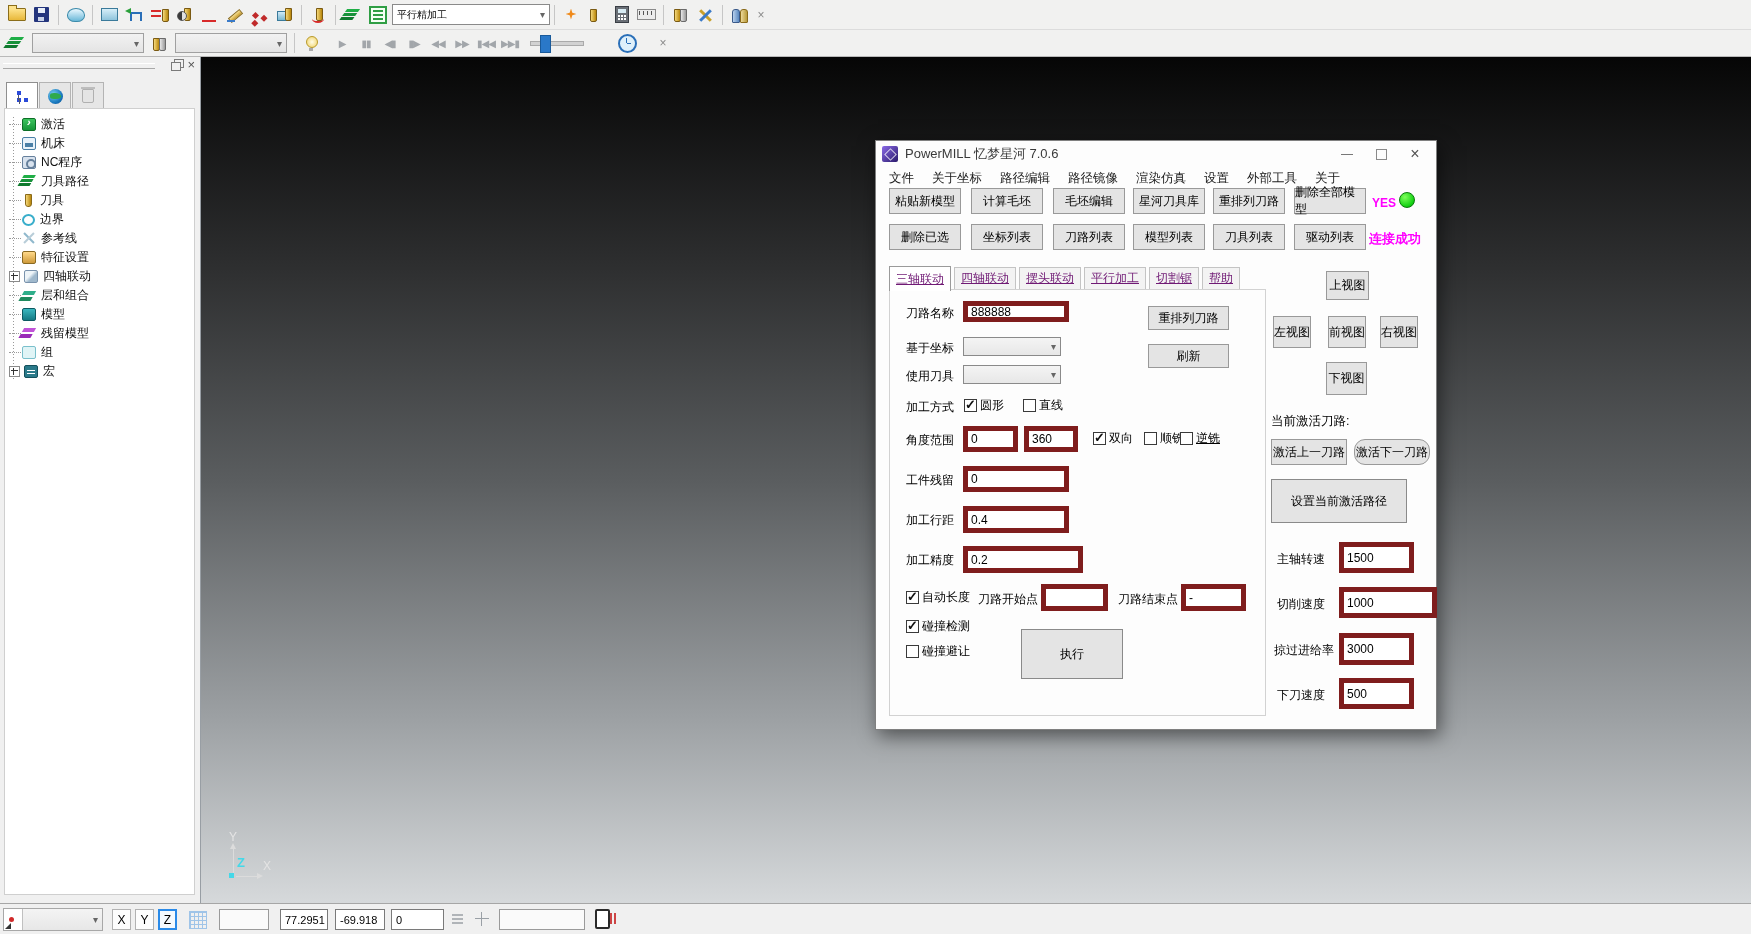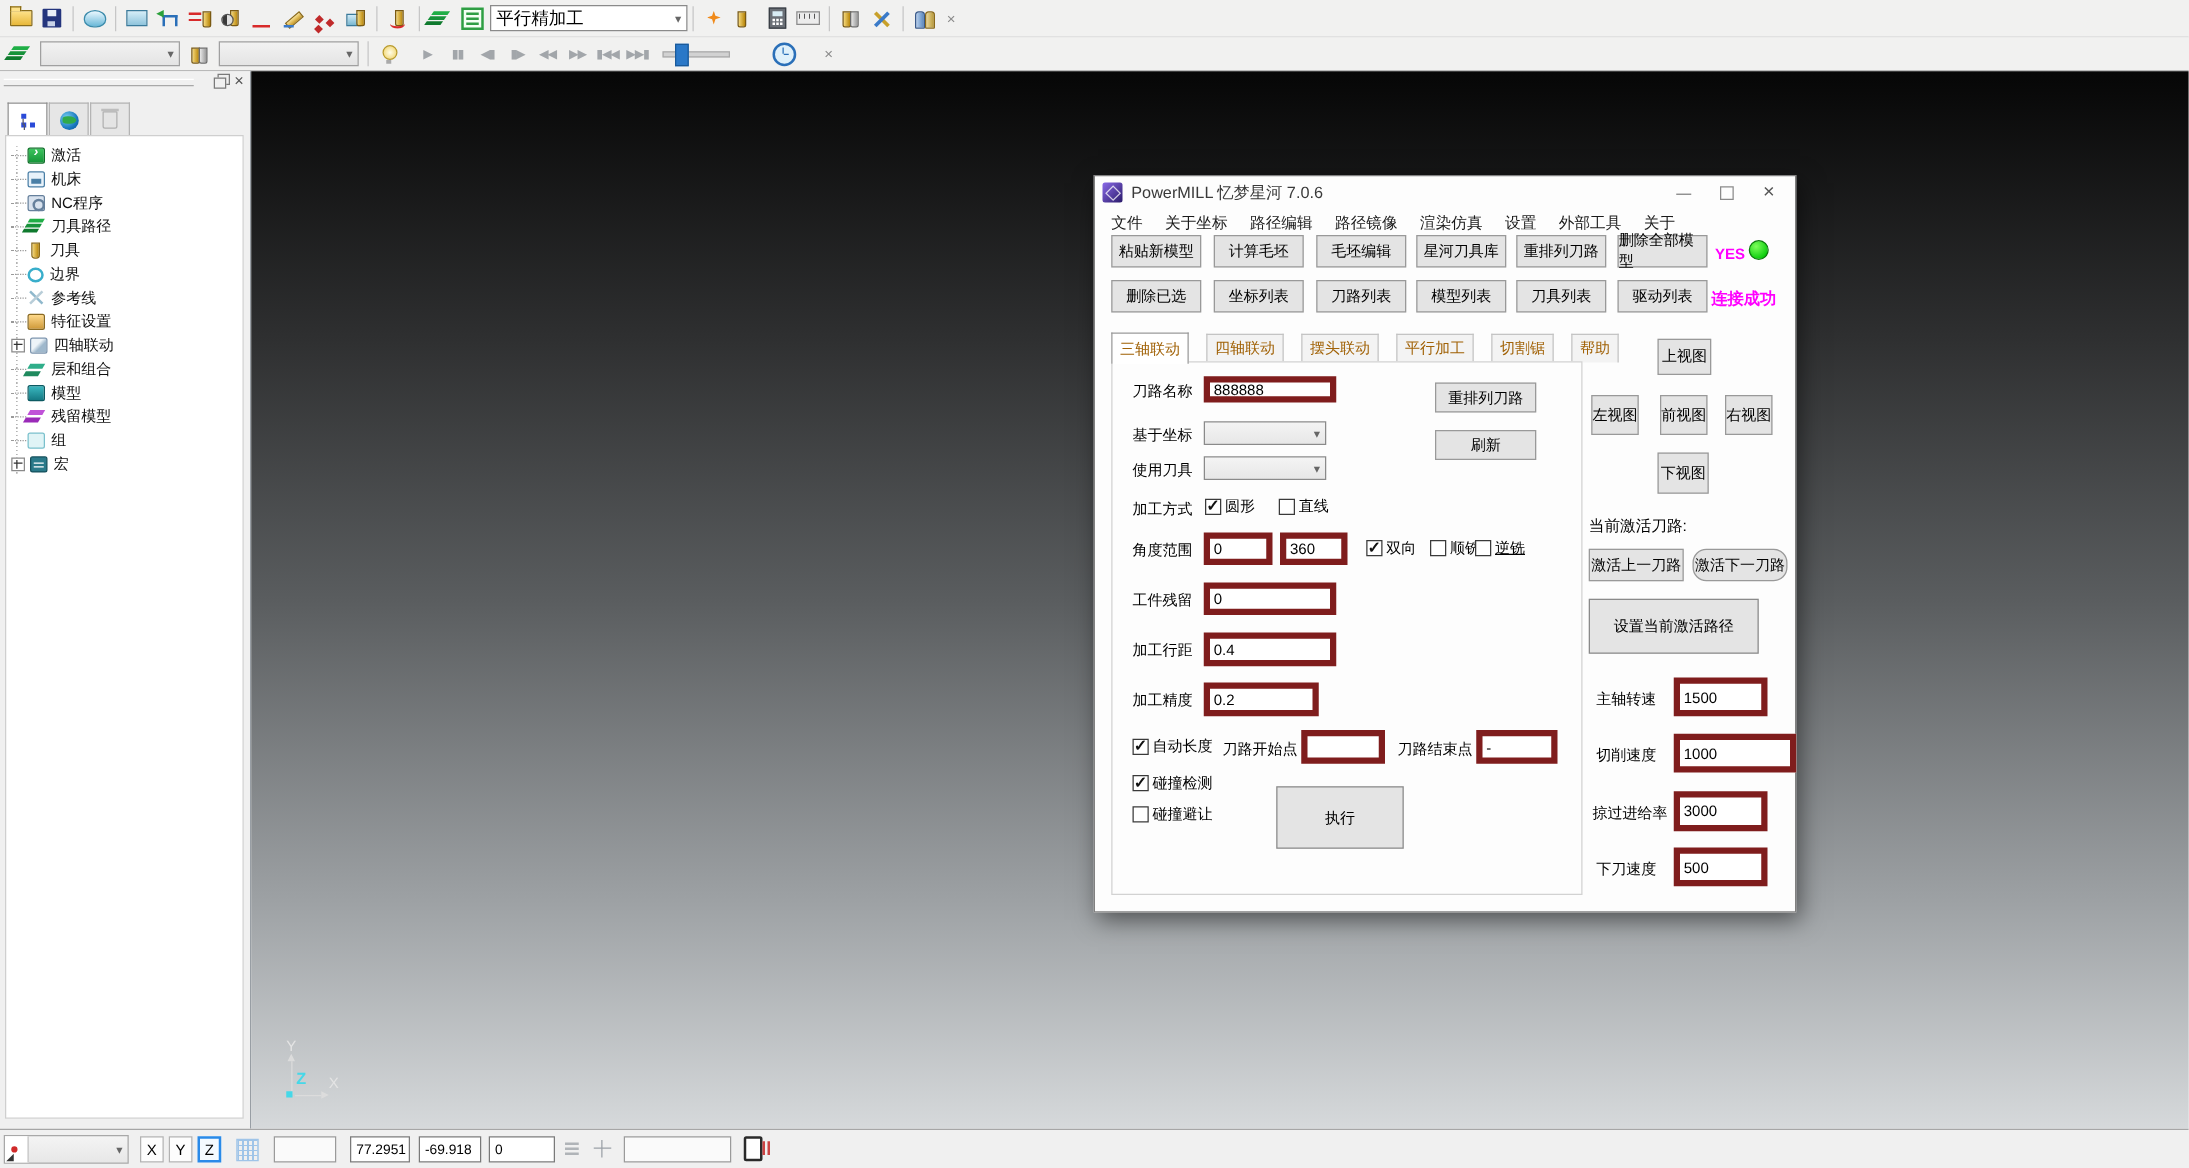--- a/index.html
+++ b/index.html
@@ -70,21 +70,21 @@
   .ic-cylpair::after{width:6px;height:12px;background:linear-gradient(90deg,#ecd89a,#b89a3a);border:1px solid #8a6a1a;border-radius:3px 3px 1px 1px;left:9px;top:1px;}
   .ic-bulb{width:16px;height:15px;}
   .ic-bulb::before{width:10px;height:10px;border-radius:50%;background:radial-gradient(#fffde8,#f0d060);border:1px solid #b89a2a;top:0;left:2px;}
   .ic-bulb::after{width:4px;height:3px;background:#aaa;left:5px;bottom:0;}
   .ic-clock{width:15px;height:15px;border-radius:50%;border:2px solid #2a6fb8;background:#dff0fa;}
   .ic-clock::before{width:1px;height:5px;background:#2a6fb8;left:6px;top:2px;}
   .ic-clock::after{width:4px;height:1px;background:#2a6fb8;left:7px;top:7px;}
   .tb-close{color:#8a8a8a;font-size:12px;width:18px;text-align:center;}
 
   .strategy-combo{width:158px;height:21px;background:#fff;border:1px solid #8a8a8a;display:flex;align-items:center;padding:0 4px;box-sizing:border-box;margin-left:2px;}
-  .strategy-combo .val{flex:1;font-size:14px;}
+  .strategy-combo .val{flex:1;font-size:10px;}
   .combo-chevron{color:#666;font-size:10px;flex:none;}
   .sim-combo{width:112px;height:20px;background:linear-gradient(#f2f2f2,#e4e4e4);border:1px solid #a0a0a0;display:flex;align-items:center;justify-content:flex-end;padding:0 4px;box-sizing:border-box;margin:0 3px;}
   .pbk{width:20px;margin:0 2px;text-align:center;color:#a2a6aa;font-size:10px;letter-spacing:-1px;flex:none;}
   .slider{width:52px;height:3px;background:#d2d2d2;border:1px solid #aaa;position:relative;margin:0 8px;flex:none;}
   .slider .handle{position:absolute;left:9px;top:-7px;width:9px;height:16px;background:#2a78c8;border:1px solid #1a5a9a;}
 
   
   .panel{position:absolute;left:0;top:57px;width:201px;height:846px;background:#f0f0f0;border-right:1px solid #989ea4;box-sizing:border-box;}
   .grip{position:absolute;left:3px;top:6px;width:152px;height:4px;border-top:1px solid #fff;border-bottom:1px solid #a8a8a8;}
   .pan-btns{position:absolute;right:5px;top:2px;display:flex;gap:4px;align-items:center;}
@@ -153,21 +153,21 @@
   .wctrl{position:absolute;top:3px;display:flex;}
   .wbtn{width:34px;height:20px;display:flex;align-items:center;justify-content:center;color:#666;font-size:12px;}
   .wmax{width:9px;height:9px;border:1px solid #8a8a8a;}
   .wclose{font-size:16px;color:#555;}
   .dlg-menu{position:absolute;left:4px;top:26px;height:22px;display:flex;align-items:center;}
   .menu-item{padding:2px 9px;font-size:12.5px;color:#1a1a1a;}
   .abtn{position:absolute;background:#e4e4e4;border:1px solid #999;display:flex;align-items:center;justify-content:center;font-size:12px;color:#000;box-sizing:border-box;cursor:default;}
   .magenta{position:absolute;color:#ff00ff;font-weight:bold;}
   .ind{position:absolute;width:16px;height:16px;border-radius:50%;background:radial-gradient(circle at 35% 30%,#7dff5a,#12d012 70%,#0a9a0a);border:1px solid #0a7a0a;box-sizing:border-box;}
   .tabs{position:absolute;left:13px;top:129px;height:20px;display:flex;align-items:flex-end;}
-  .tab{padding:2px 6px 3px 6px;font-size:12px;border:1px solid #c4c4c4;border-bottom:none;background:#f3f3f3;margin-right:14px;color:#a16207;}
+  .tab{padding:2px 6px 3px 6px;font-size:12px;border:1px solid #c4c4c4;border-bottom:none;background:#f3f3f3;margin-right:3px;color:#701a75;text-decoration:underline;}
   .tab.active{background:#fff;border-color:#9a9a9a;position:relative;z-index:3;padding-top:4px;margin-bottom:-1px;}
   .tabbox{position:absolute;left:13px;top:148px;width:375px;height:425px;border:1px solid #d2d2d2;background:#fdfdfd;}
   .flabel{position:absolute;font-size:12px;color:#000;white-space:nowrap;}
   .tin{position:absolute;border:5px solid #7f1d1d;background:#fff;font-size:12px;font-family:"Liberation Sans",sans-serif;padding:0 3px;box-sizing:border-box;color:#000;}
   .combo{position:absolute;border:1px solid #8a8a8a;background:linear-gradient(#f4f4f4,#e7e7e7);box-sizing:border-box;display:flex;align-items:center;padding:0 4px;}
   .combo .val{flex:1;font-size:12px;}
   .cbrow{position:absolute;display:flex;align-items:center;font-size:12px;white-space:nowrap;}
   .cb{width:13px;height:13px;border:1px solid #3a3a3a;background:#fff;box-sizing:border-box;position:relative;margin-right:3px;flex:none;}
   .cb.on::after{content:"✓";position:absolute;left:0;top:-3px;font-size:13px;font-weight:bold;color:#111;}
 
@@ -505,21 +505,21 @@
         <span>逆铣</span>
       </span>
 
     <span class="flabel" style="left:30px;top:331px;">工件残留</span>
     <input class="tin" style="left: 87px; top: 325px; width: 106px; height: 26px;" value="0">
 
     <span class="flabel" style="left:30px;top:371px;">加工行距</span>
     <input class="tin" style="left: 87px; top: 365px; width: 106px; height: 27px;" value="0.4">
 
     <span class="flabel" style="left:30px;top:411px;">加工精度</span>
-    <input class="tin" style="left: 87px; top: 405px; width: 92px; height: 27px;" value="0.2">
+    <input class="tin" style="left: 87px; top: 405px; width: 120px; height: 27px;" value="0.2">
 
     <span class="cbrow" style="left:30px;top:448px;">
         <span class="cb on"></span>
         <span>自动长度</span>
       </span>
     <span class="flabel" style="left:102px;top:450px;">刀路开始点</span>
     <input class="tin" style="left: 165px; top: 443px; width: 67px; height: 27px;" value="">
     <span class="flabel" style="left:242px;top:450px;">刀路结束点</span>
     <input class="tin" style="left: 305px; top: 443px; width: 65px; height: 27px;" value="-">
 

